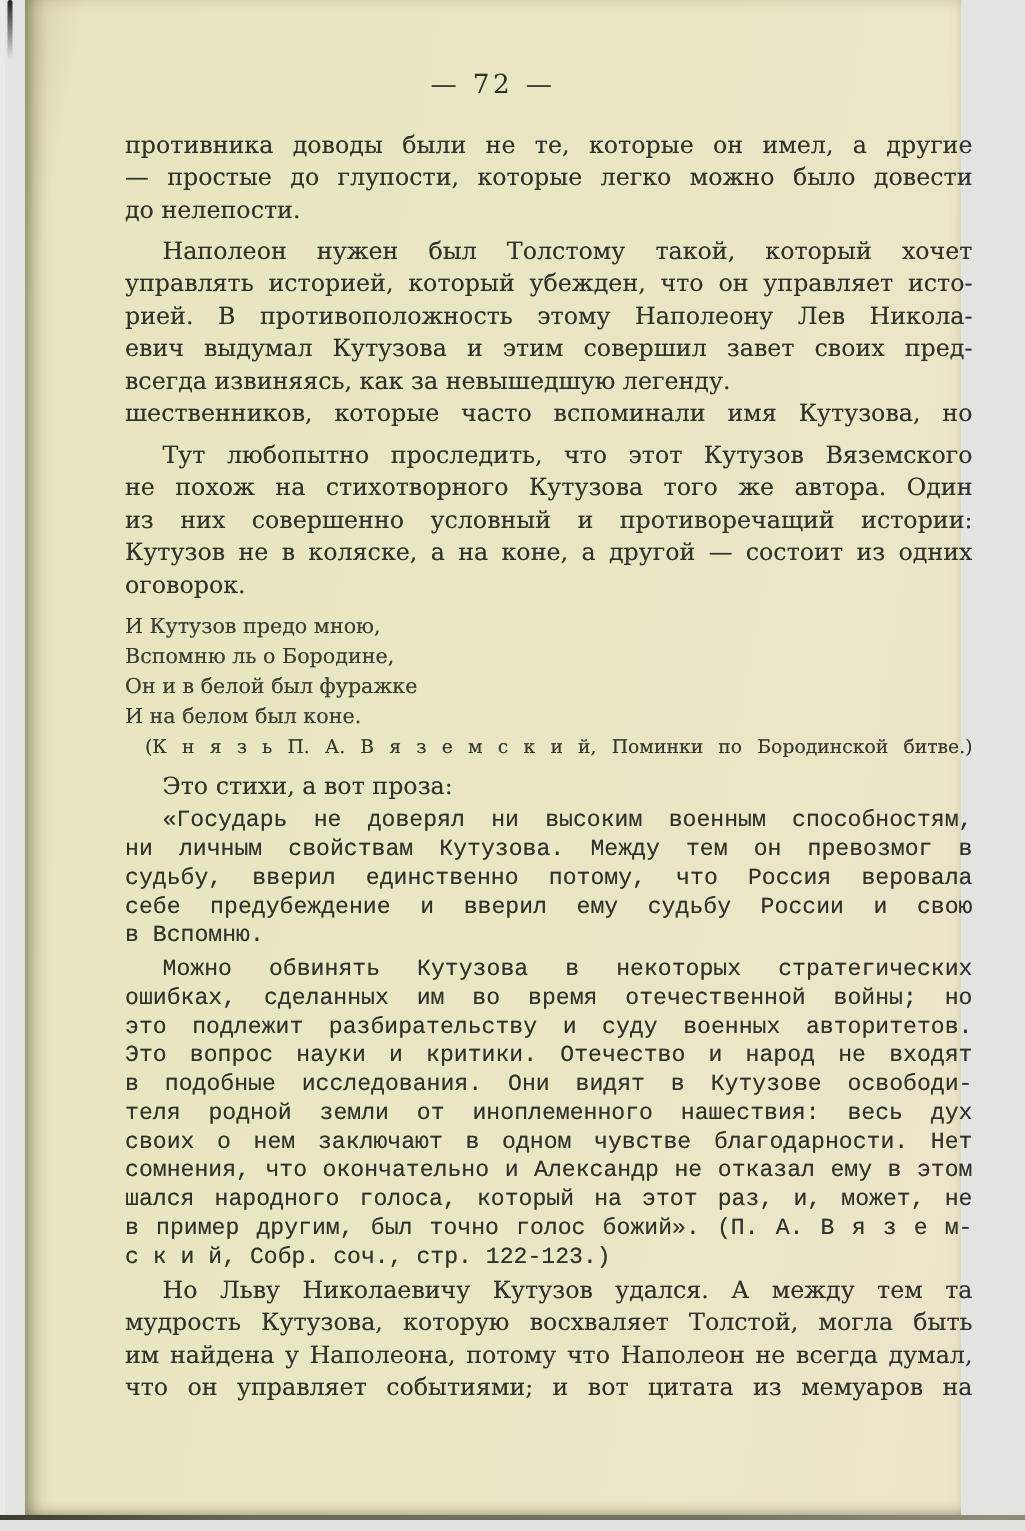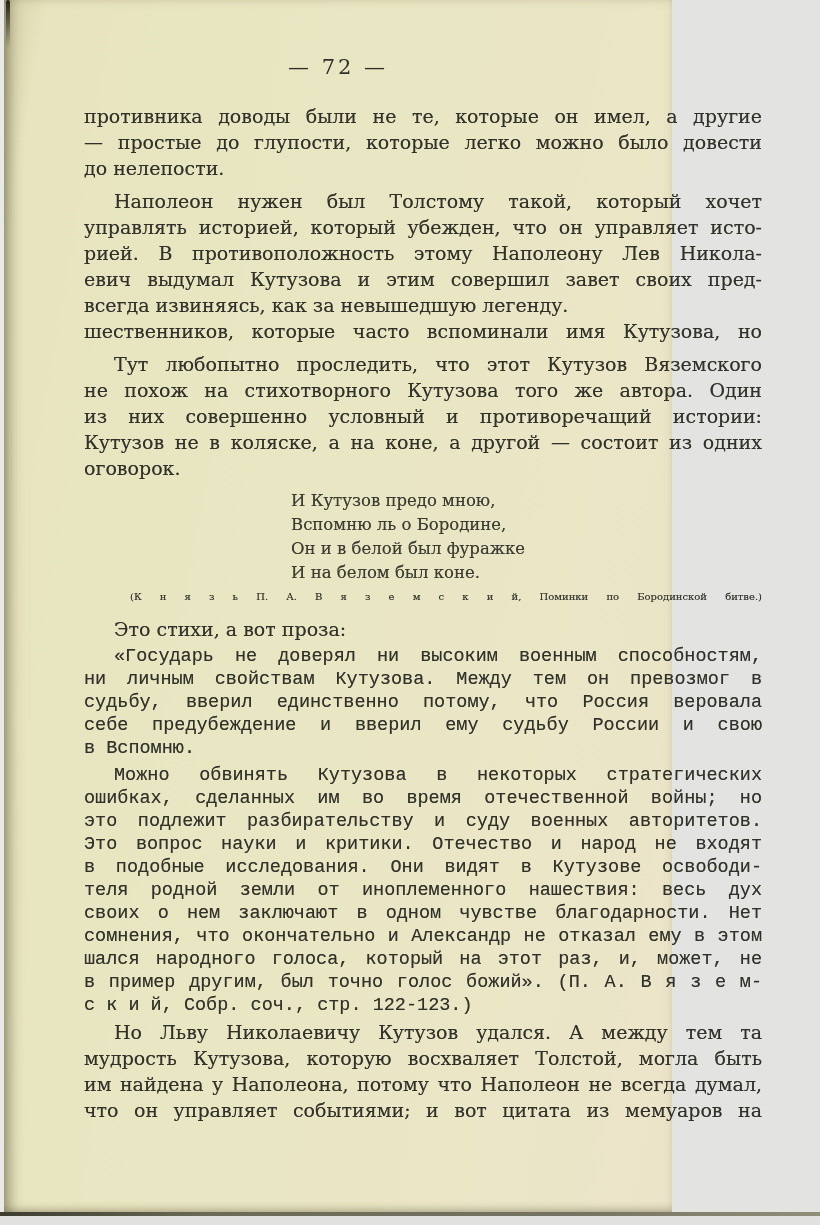--- a/index.html
+++ b/index.html
@@ -18,22 +18,22 @@
   
   .left-strip {
     position: absolute;
     left: 0; top: 0;
     width: 4px; height: 100%;
     background: #e9e9e7;
   }
   
   .paper {
     position: absolute;
-    left: 4px; top: 0;
-    width: 668px; height: 1212px;
+    left: 20px; top: 0;
+    width: 749px; height: 1212px;
     background: linear-gradient(100deg,
       #d6d1a9 0%, #e7e4bf 5%, #e9e6c3 45%, #eae6c6 75%, #ece4ca 100%);
     box-shadow:
       inset 12px 0 16px -9px rgba(70, 66, 36, 0.65),
       inset 0 -7px 9px -5px rgba(70, 66, 36, 0.30),
       inset -5px 0 12px -8px rgba(140, 110, 70, 0.25);
   }
   
   .edge-tick {
     position: absolute;
@@ -83,31 +83,30 @@
   }
   .line.last { text-align-last: left; }
 
   .para.loose .line { font-size: 19px;   line-height: 26px; }
   .para.tight .line { font-size: 18.5px; line-height: 23px; font-family: Liberation Mono, monospace; }
 
   .indent .line:first-child { text-indent: 30px; }
 
   .verse {
     margin-top: 8px;
-    margin-left: 207px;
   }
   .vline {
     font-size: 16.5px;
     line-height: 24px;
     color: #3a3c32;
   }
   .citation {
     margin-top: 0;
-    margin-left: 46px;
-    font-size: 10px;
+    margin-left: 16px;
+    font-size: 15px;
     line-height: 24px;
     text-align: justify;
     text-align-last: justify;
     color: #34362d;
   }
   
   .citation + .para { margin-top: 7px; }
   .para.loose + .para.tight { margin-top: 3px; }
   .para.tight + .para.tight { margin-top: 4px; }
   .para.tight + .para.loose { margin-top: 2px; }

